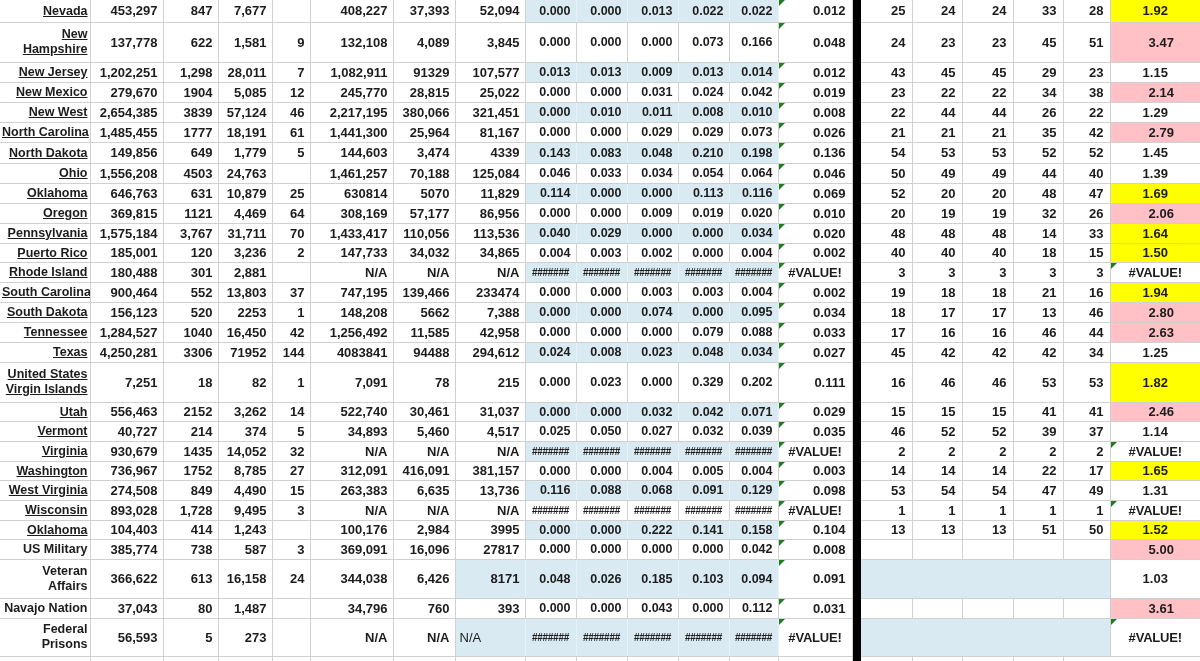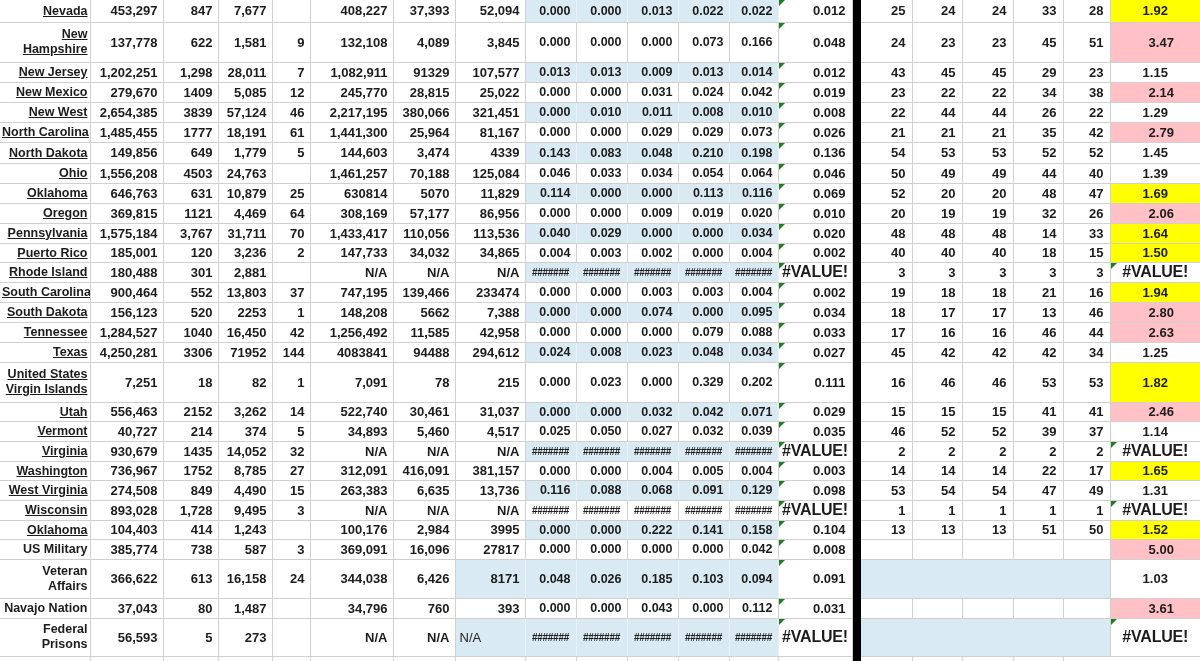--- a/index.html
+++ b/index.html
@@ -18,21 +18,21 @@
     overflow:hidden;white-space:nowrap;position:relative;box-sizing:border-box;
   }
   td:last-child{border-right:none;}
   td.name{text-align:right;font-size:12.5px;padding:0 2px 0 2px;}
   td.name.wrap{white-space:normal;line-height:1.18;margin-top:18px;}
   td.name .link{text-decoration:underline;}
   td.band{background:var(--band);border-right-color:var(--bandgrid);}
   td.rate{font-size:12.5px;}
   td.hash{font-size:10px;letter-spacing:-.3px;text-align:center;padding:0 2px;}
   td.ncol{padding-right:6px;}
-  td.errv{text-align:center;font-size:16px;padding:0 2px;letter-spacing:-.2px;}
+  td.errv{text-align:center;font-size:13px;padding:0 2px;letter-spacing:-.2px;}
   td.divider{background:var(--divider);border:none;padding:0;}
   td.rank{padding-right:6px;}
   td.merged{background:var(--band);border-right-color:var(--grid);}
   td.score{text-align:center;padding:0 2px;}
   td.score.yellow{background:var(--yellow);}
   td.score.pink{background:var(--pink);padding-left:14px;}
   td.hleft{text-align:left;font-weight:400;padding-left:4px;}
   .tri{
     position:absolute;top:0;left:0;width:0;height:0;
     border-top:6px solid var(--ind);border-right:6px solid transparent;
@@ -132,21 +132,21 @@
           <td class="rank">43</td>
           <td class="rank">45</td>
           <td class="rank">45</td>
           <td class="rank">29</td>
           <td class="rank">23</td>
           <td class="score ">1.15</td>
         </tr>
         <tr style="height: 20px;">
           <td class="name"><span class="link">New Mexico</span></td>
           <td class="num">279,670</td>
-          <td class="num">1409</td>
+          <td class="num">1904</td>
           <td class="num">5,085</td>
           <td class="num">12</td>
           <td class="num">245,770</td>
           <td class="num">28,815</td>
           <td class="num">25,022</td>
           <td class="rate">0.000</td>
           <td class="rate">0.000</td>
           <td class="rate">0.031</td>
           <td class="rate">0.024</td>
           <td class="rate">0.042</td>

